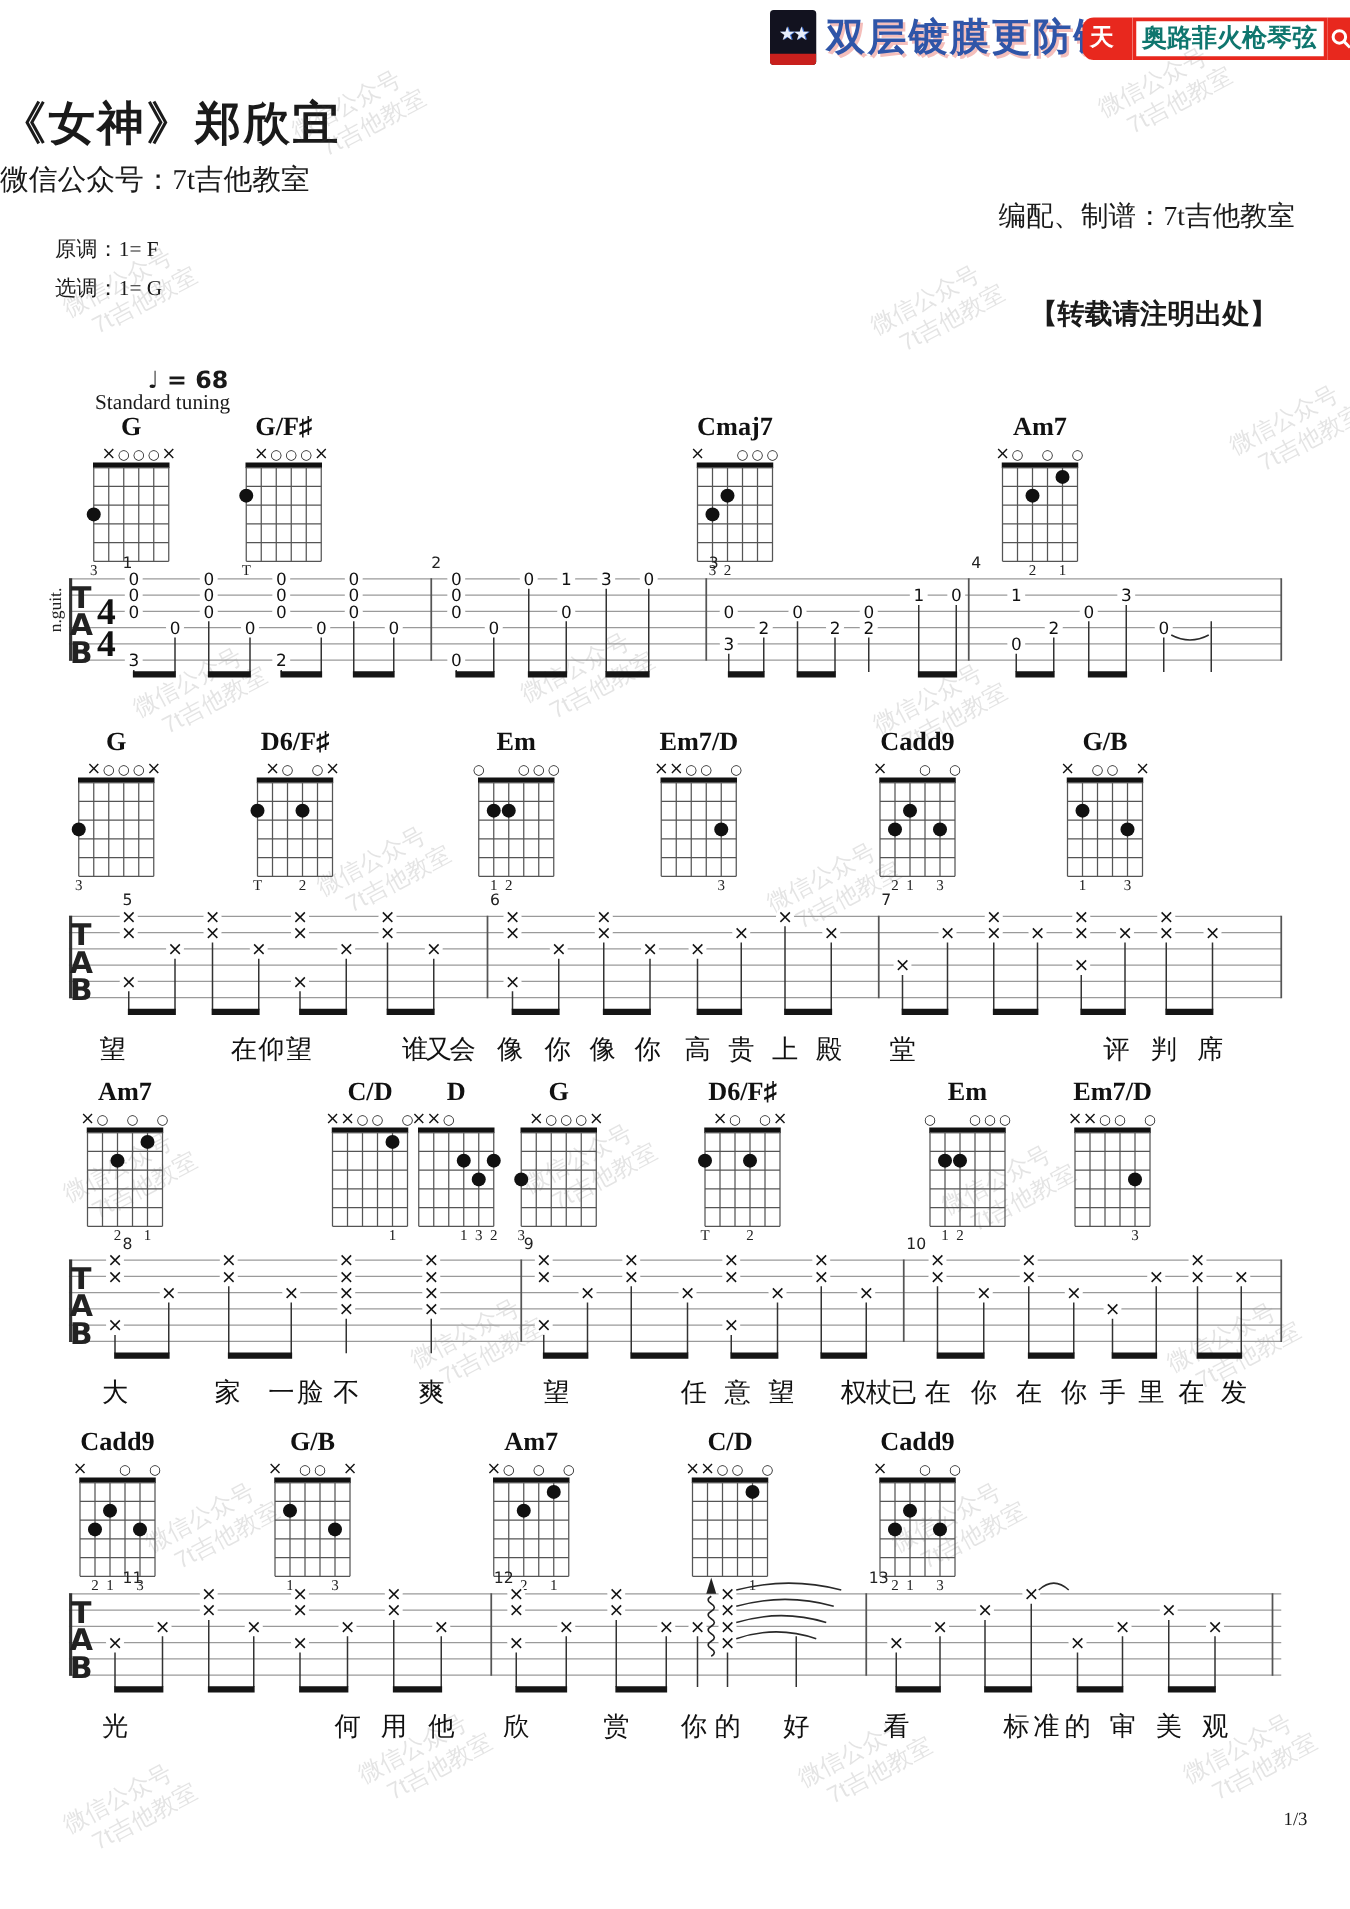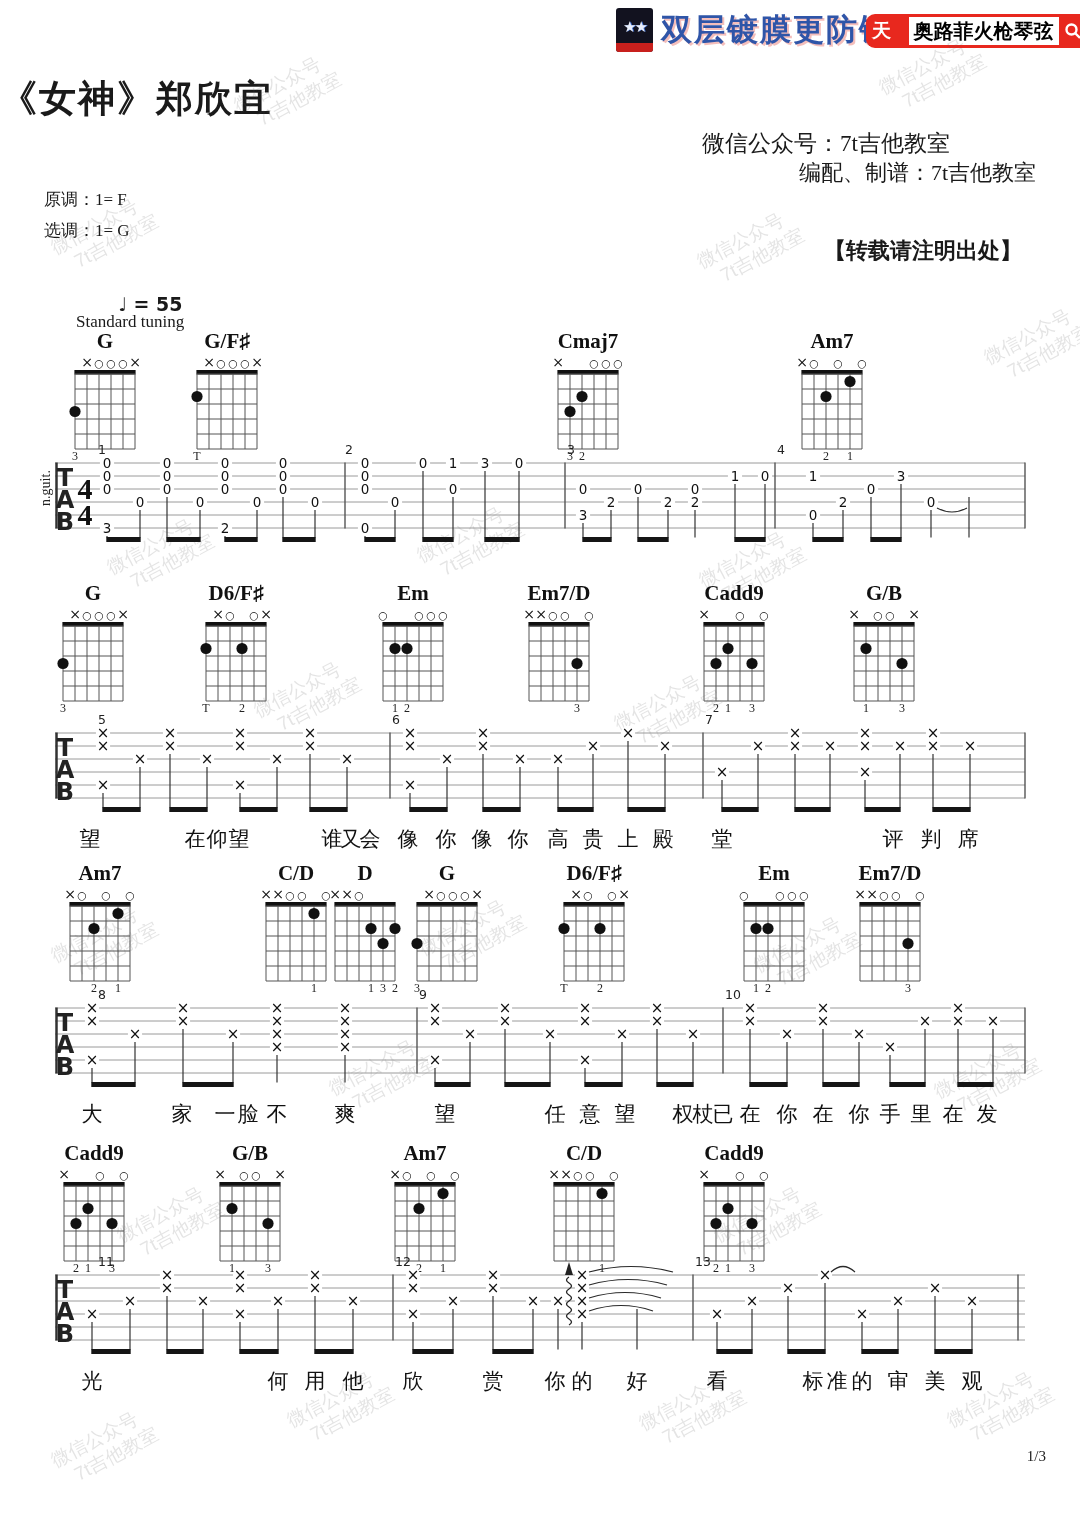--- a/index.html
+++ b/index.html
@@ -9,25 +9,25 @@
   .ad-left{position:absolute;left:616px;top:8px;display:flex;align-items:center;gap:8px;text-decoration:none;cursor:pointer;}
   .logo{position:relative;width:37px;height:44px;background:#12121f;border-radius:3px;display:flex;align-items:center;justify-content:center;overflow:hidden;}
   .logo .stars{font-size:15px;letter-spacing:-2px;color:#e8eefb;text-shadow:1px 0 0 #3a6bd0;margin-top:-6px;}
   .logo .strip{position:absolute;bottom:0;left:0;right:0;height:9px;background:#c8201d;}
   .ad-left-text{font-family:"Liberation Sans",sans-serif;font-weight:800;font-size:31px;letter-spacing:2px;
                 color:#2f55a8;text-shadow:2px 2px 0 rgba(224,70,60,0.35);white-space:nowrap;}
   .tmall{position:absolute;left:866px;top:14px;display:flex;align-items:center;height:34px;}
   .tm-badge{background:#e8281e;color:#fff;font-family:"Liberation Sans",sans-serif;font-weight:700;font-size:19px;
             height:34px;line-height:34px;padding:0 6px;border-radius:9px 0 0 9px;}
   .tm-input{background:#fff;border:3px solid #e8281e;height:28px;line-height:28px;padding:0 5px;
-            color:#000000;font-family:"Liberation Sans",sans-serif;font-weight:700;font-size:20px;white-space:nowrap;}
+            color:#0f766e;font-family:"Liberation Sans",sans-serif;font-weight:700;font-size:20px;white-space:nowrap;}
   .tm-btn{background:#e8281e;width:31px;height:34px;display:flex;align-items:center;justify-content:center;}
   
   .title{position:absolute;left:0;right:60px;top:74px;font-size:37px;font-weight:700;letter-spacing:2px;}
-  .subtitle{position:absolute;left:0;right:130px;top:128px;text-align:right;font-size:23px;}
+  .subtitle{position:absolute;left:0;right:130px;top:128px;text-align:left;font-size:23px;}
   .credit{position:absolute;right:44px;top:158px;font-size:22px;}
   .keyline{position:absolute;left:44px;font-size:17px;}
   .notice{position:absolute;right:58px;top:236px;font-size:22px;font-weight:700;text-align:right;}
   .tuning{position:absolute;left:76px;top:272px;font-size:17px;margin-top:40px;}
   .tempo{position:absolute;left:118px;top:293px;font-size:19px;font-weight:700;font-family:"DejaVu Sans",sans-serif;}
   
   .wm{position:absolute;transform:rotate(-28deg);color:rgba(90,90,90,0.16);font-size:19px;line-height:1.2;
       pointer-events:none;white-space:nowrap;font-family:"Liberation Sans",sans-serif;}
   .wm .l2{display:block;padding-left:14px;}
   
@@ -60,21 +60,21 @@
     </span>
   </div>
 
   <div class="title">《女神》郑欣宜</div>
   <div class="subtitle">微信公众号：7t吉他教室</div>
   <div class="credit">编配、制谱：7t吉他教室</div>
   <div class="keyline" style="top:188px">原调：1= F</div>
   <div class="keyline" style="top:219px">选调：1= G</div>
   <div class="notice">【转载请注明出处】</div>
   <div class="tuning">Standard tuning</div>
-  <div class="tempo">♩ = 55</div>
+  <div class="tempo">♩ = 68</div>
   <div class="nguit">n.guit.</div>
 
   <div id="watermarks">
       <div class="wm" style="left: 235px; top: 70px;"><span>微信公众号</span><span class="l2">7t吉他教室</span></div>
       <div class="wm" style="left: 880px; top: 52px;"><span>微信公众号</span><span class="l2">7t吉他教室</span></div>
       <div class="wm" style="left: 52px; top: 212px;"><span>微信公众号</span><span class="l2">7t吉他教室</span></div>
       <div class="wm" style="left: 698px; top: 226px;"><span>微信公众号</span><span class="l2">7t吉他教室</span></div>
       <div class="wm" style="left: 985px; top: 322px;"><span>微信公众号</span><span class="l2">7t吉他教室</span></div>
       <div class="wm" style="left: 108px; top: 532px;"><span>微信公众号</span><span class="l2">7t吉他教室</span></div>
       <div class="wm" style="left: 418px; top: 520px;"><span>微信公众号</span><span class="l2">7t吉他教室</span></div>

